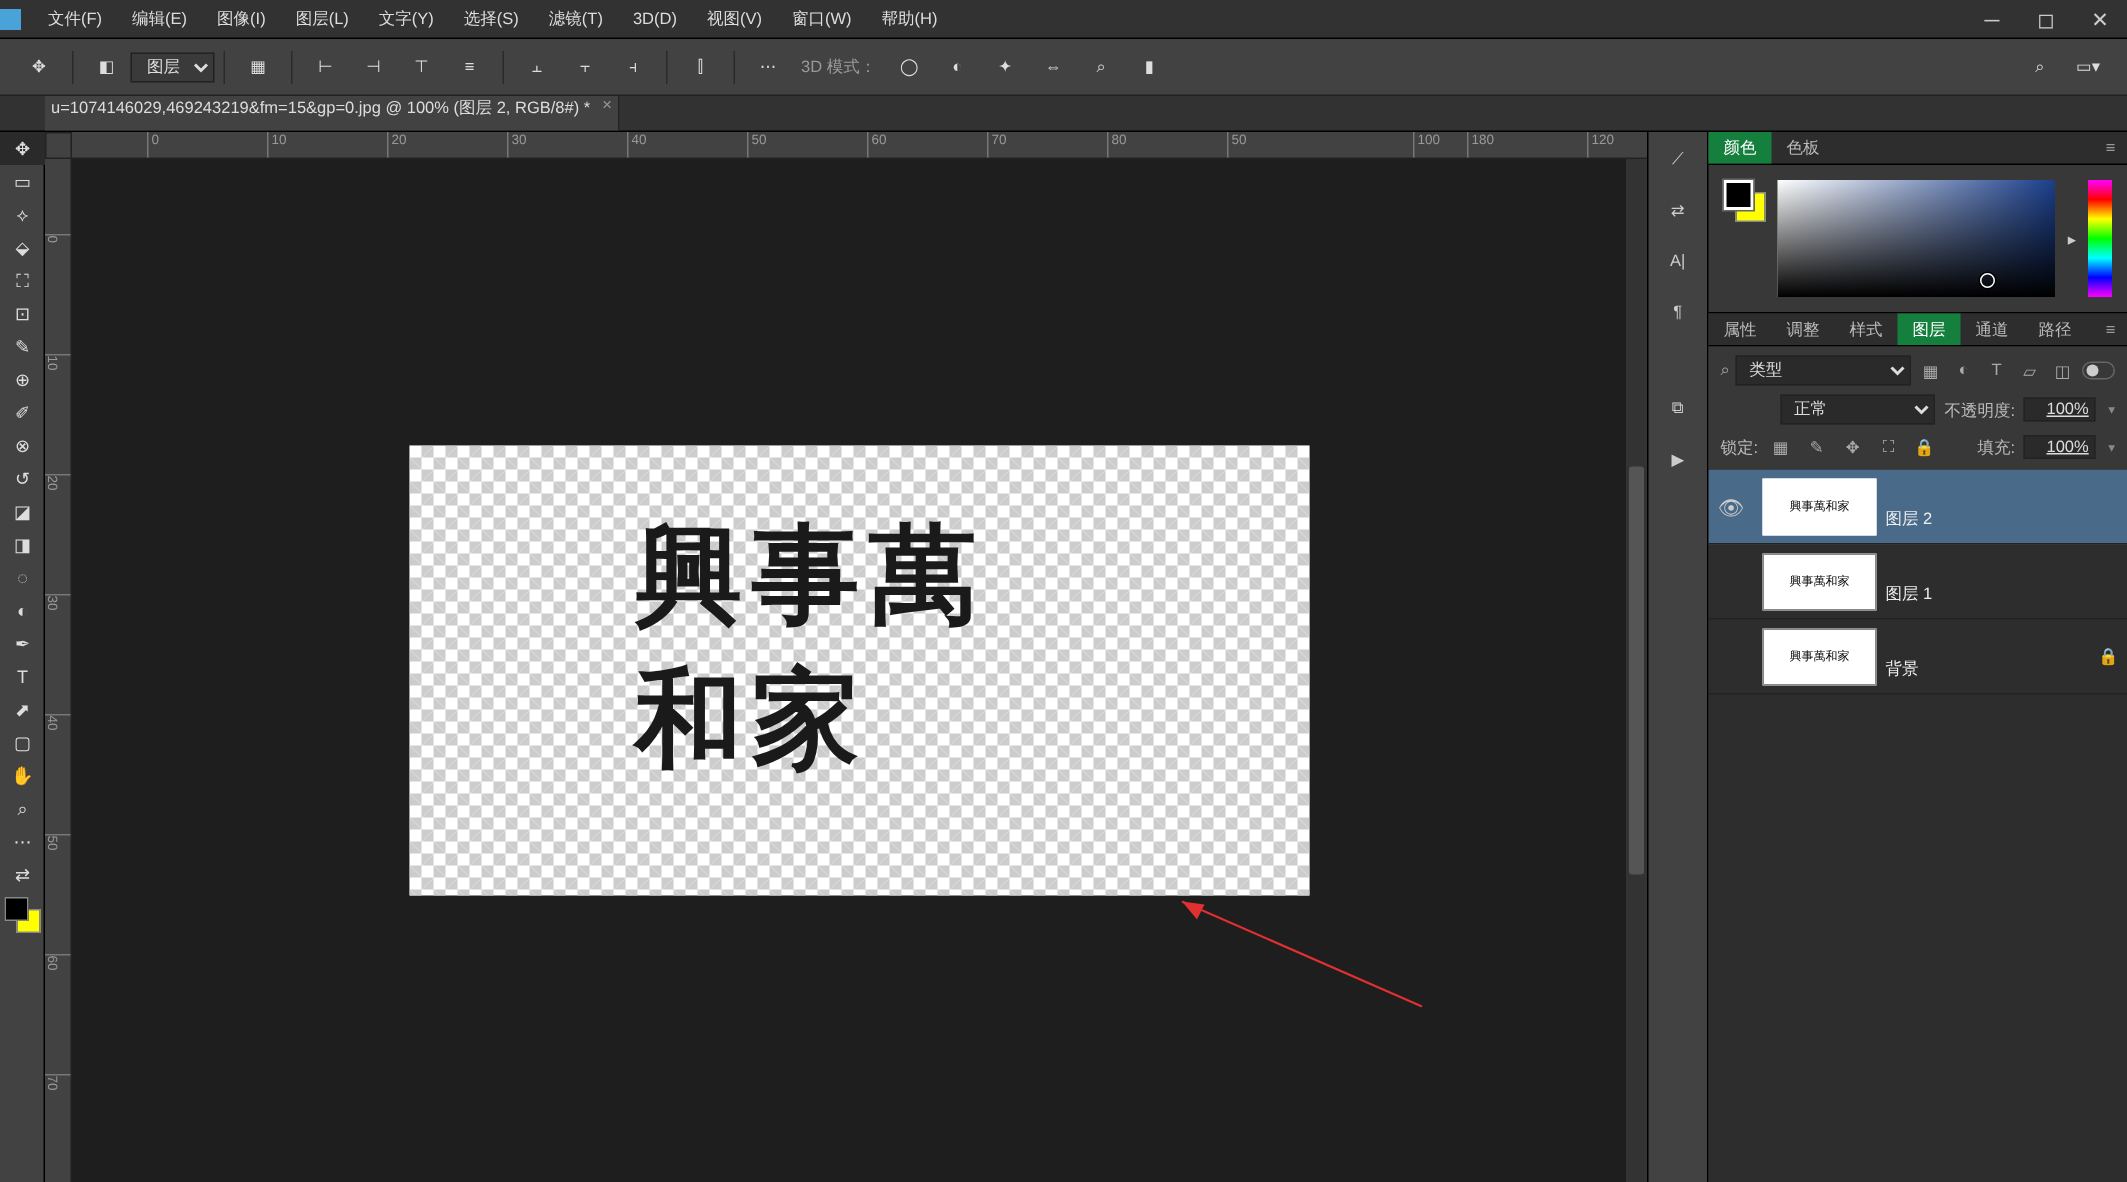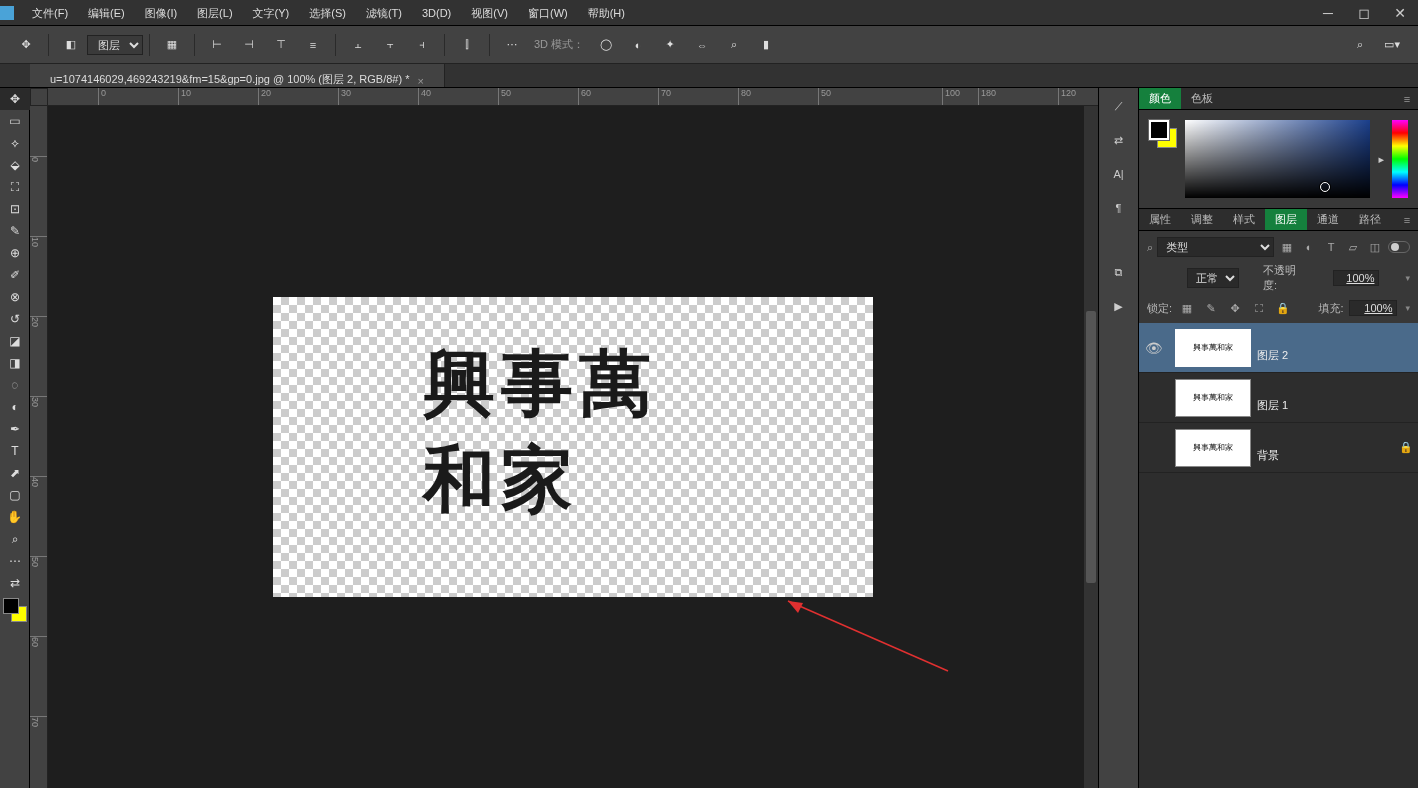--- a/index.html
+++ b/index.html
@@ -15,21 +15,21 @@
 
 .optionsbar { height: 38px; background: #424242; display: flex; align-items: center; padding: 0 10px; border-bottom: 1px solid #222; }
 .optionsbar .icon-btn { width: 28px; height: 28px; display: flex; align-items: center; justify-content: center; color: #ddd; cursor: pointer; margin: 0 2px; }
 .optionsbar .sep { width: 1px; height: 22px; background: #2a2a2a; margin: 0 6px; }
 .optionsbar select { background: #3a3a3a; color: #ddd; border: 1px solid #222; padding: 2px 6px; font-size: 11px; }
 .optionsbar .label { color: #999; margin: 0 6px; }
 .optionsbar .right { margin-left: auto; display: flex; align-items: center; }
 
 
 .doctab-row { height: 24px; background: #323232; display: flex; align-items: stretch; border-bottom: 1px solid #000; padding-left: 30px; }
-.doctab { background: #424242; padding: 0 20px; display: flex; align-items: flex-end; color: #ddd; border-right: 1px solid #222; font-size: 11px; }
+.doctab { background: #424242; padding: 0 4px; display: flex; align-items: flex-start; color: #ddd; border-right: 1px solid #222; font-size: 11px; }
 .doctab .close { margin-left: 8px; color: #999; cursor: pointer; }
 
 
 .main { display: flex; height: calc(788px - 26px - 38px - 24px); }
 .toolbox { width: 30px; background: #424242; display: flex; flex-direction: column; border-right: 1px solid #000; }
 .toolbox .tool { width: 30px; height: 22px; display: flex; align-items: center; justify-content: center; color: #ddd; cursor: pointer; font-size: 12px; }
 .toolbox .tool.active { background: #2a2a2a; }
 .toolbox .swatch { width: 24px; height: 24px; position: relative; margin: 4px auto; }
 .toolbox .swatch .fg { width: 16px; height: 16px; background: #000; border: 1px solid #888; position: absolute; top: 0; left: 0; z-index: 2; }
 .toolbox .swatch .bg { width: 16px; height: 16px; background: #ff0; border: 1px solid #888; position: absolute; bottom: 0; right: 0; }
@@ -73,21 +73,21 @@
 .color-panel-body .fgbg { width: 28px; height: 28px; position: relative; }
 .color-panel-body .fgbg .a { width: 20px; height: 20px; background: #000; border: 2px solid #fff; outline: 1px solid #666; position: absolute; top: 0; left: 0; z-index: 2; cursor: pointer; }
 .color-panel-body .fgbg .b { width: 20px; height: 20px; background: #ff0; border: 1px solid #888; position: absolute; bottom: 0; right: 0; cursor: pointer; }
 .color-field { flex: 1; height: 78px; background: linear-gradient(to bottom, rgba(0,0,0,0), #000), linear-gradient(to right, #fff, #1b3f8b); position: relative; cursor: crosshair; }
 .color-field .picker { position: absolute; width: 10px; height: 10px; border: 1px solid #fff; border-radius: 50%; box-shadow: 0 0 0 1px #000; right: 40px; bottom: 6px; }
 .hue-strip { width: 16px; height: 78px; background: linear-gradient(to bottom, #f0f, #f00, #ff0, #0f0, #0ff, #00f, #f0f); cursor: pointer; }
 
 
 .layers-panel { flex: 1; display: flex; flex-direction: column; border-top: 1px solid #000; }
 .layer-controls { padding: 6px 8px; display: flex; flex-direction: column; gap: 6px; background: #383838; }
-.layer-controls .row { display: flex; align-items: center; gap: 24px; padding-left: 40px; }
+.layer-controls .row { display: flex; align-items: center; gap: 6px; padding-left: 40px; }
 .layer-controls select { background: #2a2a2a; color: #ddd; border: 1px solid #222; flex: 1; padding: 2px 4px; font-size: 11px; }
 .layer-controls .filter-row { display: flex; align-items: center; gap: 4px; }
 .layer-controls .ic { width: 18px; height: 18px; display: flex; align-items: center; justify-content: center; color: #aaa; cursor: pointer; }
 .layer-controls .toggle-sw { width: 22px; height: 12px; border: 1px solid #666; border-radius: 6px; position: relative; cursor: pointer; }
 .layer-controls .toggle-sw::after { content: ""; position: absolute; width: 8px; height: 8px; background: #ccc; border-radius: 50%; top: 1px; left: 2px; }
 .layer-controls .lbl { color: #bbb; font-size: 11px; }
 .layer-controls .val { background: #2a2a2a; border: 1px solid #222; color: #ddd; padding: 1px 4px; font-size: 11px; width: 48px; text-align: right; text-decoration: underline; }
 .layer-controls .dd { color: #888; font-size: 9px; margin-left: 2px; cursor: pointer; }
 .layer-controls .lock-row { display: flex; align-items: center; gap: 6px; }
 .layer-controls .lock-row .lock-ic { width: 18px; height: 18px; display: flex; align-items: center; justify-content: center; color: #aaa; cursor: pointer; }

